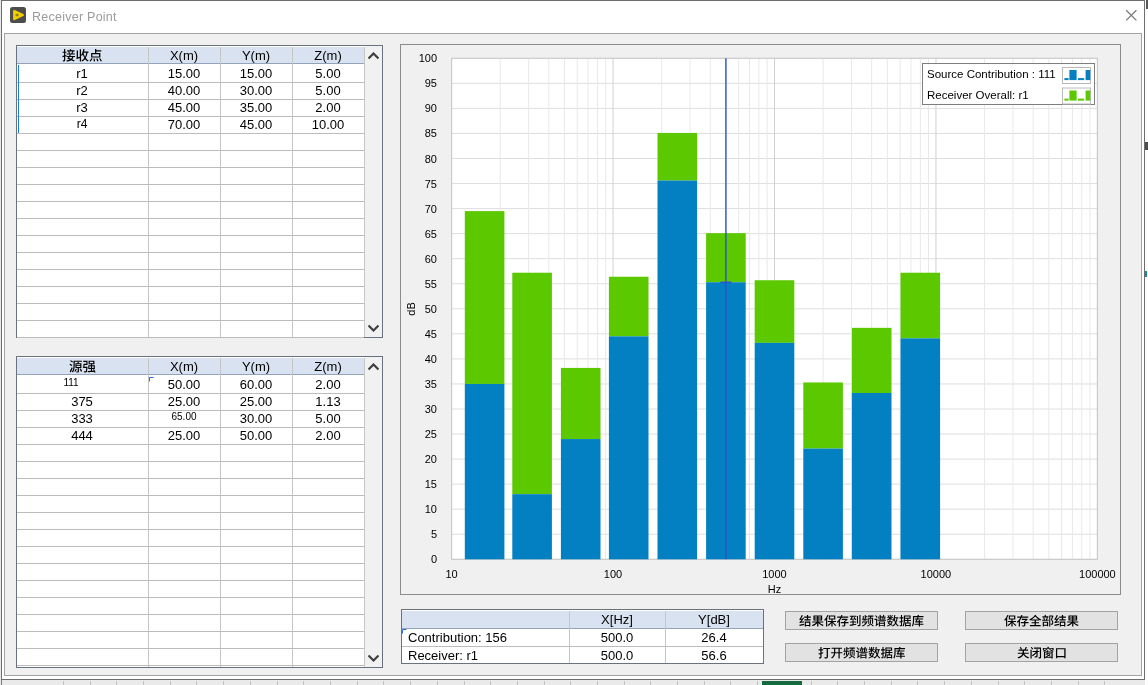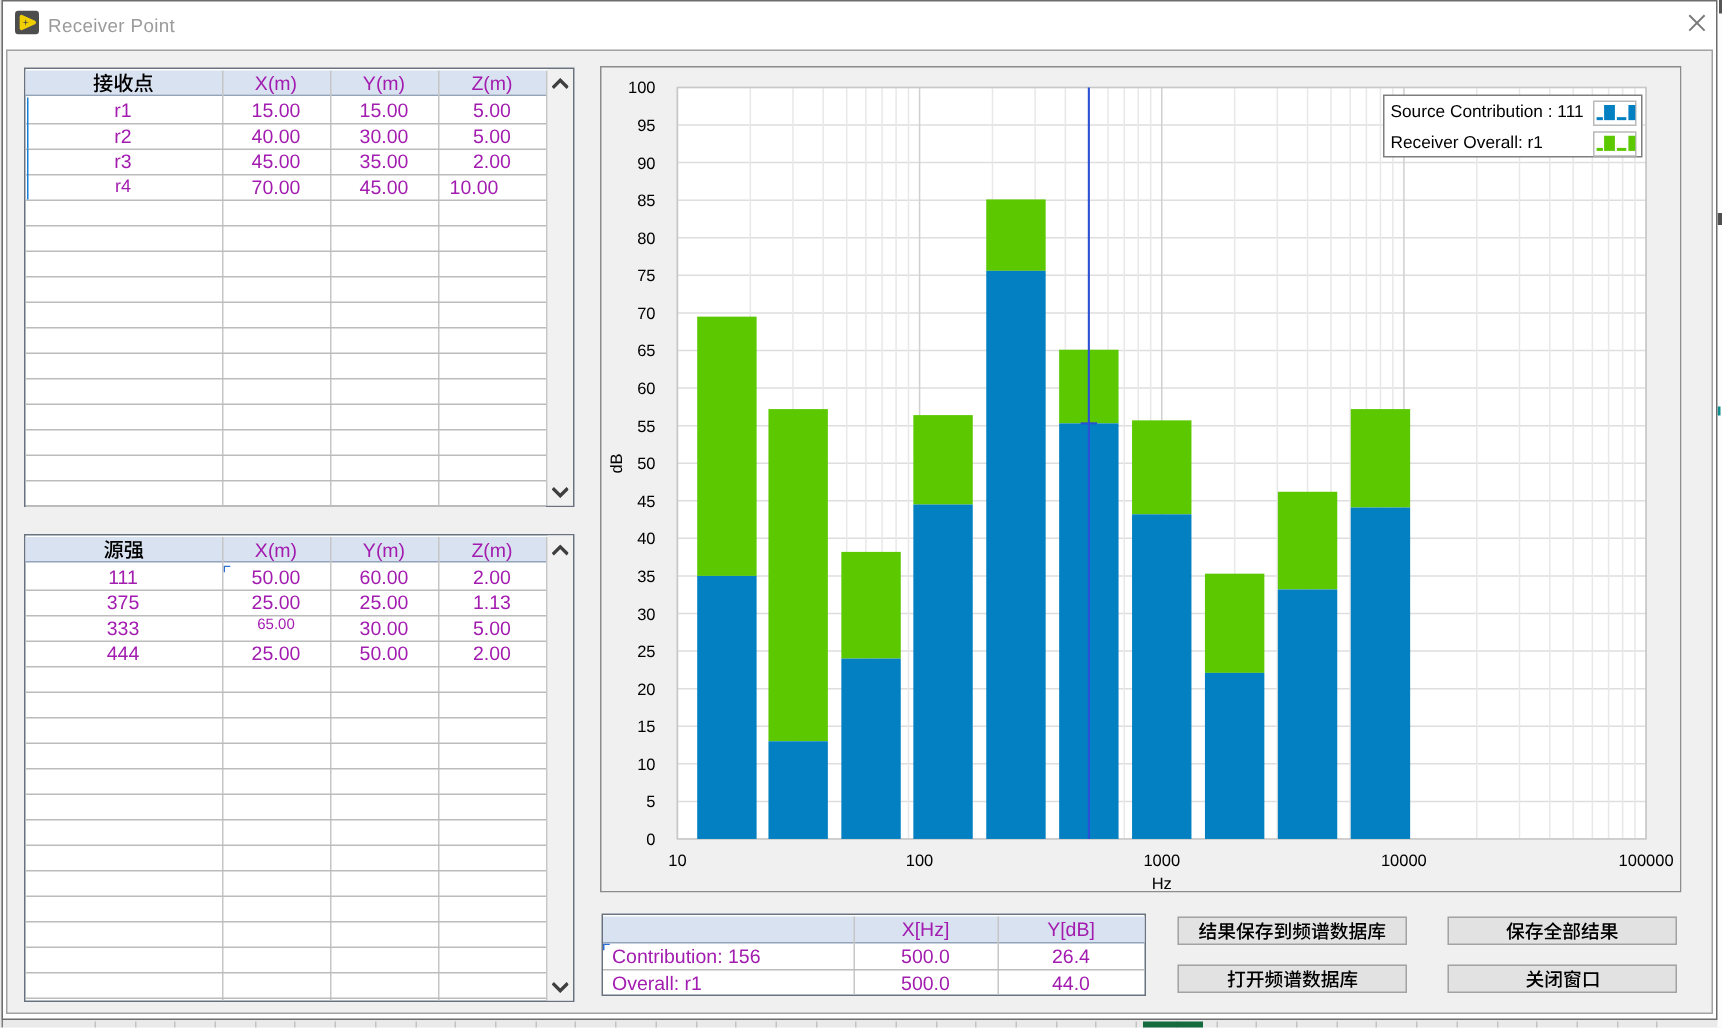--- a/index.html
+++ b/index.html
@@ -1,17 +1,17 @@
 <!DOCTYPE html>
 <html><head><meta charset="utf-8"><style>
 *{margin:0;padding:0;box-sizing:border-box}
 html,body{width:1148px;height:685px;overflow:hidden;background:#fff;
 font-family:"Liberation Sans",sans-serif;-webkit-font-smoothing:antialiased}
 .abs{position:absolute}
-.t{position:absolute;white-space:nowrap;color:#a21caf}
+.t{position:absolute;white-space:nowrap;color:#000000}
 .ctr{transform:translateX(-50%)}
 </style></head><body>
 <svg width="0" height="0" style="position:absolute">
     <defs>
       <path id="u63A5" d="M151 843V648H39V560H151V357C104 343 60 331 25 323L47 232L151 264V24C151 11 146 7 134 7C123 7 88 7 50 8C62 -17 73 -57 76 -80C136 -81 176 -77 202 -62C228 -47 238 -23 238 24V291L333 321L320 407L238 382V560H331V648H238V843ZM565 823C578 800 593 772 605 746H383V665H931V746H703C690 775 672 809 653 836ZM760 661C743 617 710 555 684 514H532L595 541C583 574 554 625 526 663L453 634C479 597 504 548 516 514H350V432H955V514H775C798 550 824 594 847 636ZM394 132C456 113 524 89 591 61C524 28 436 8 321 -3C335 -22 351 -56 358 -82C501 -62 608 -31 687 20C764 -16 834 -53 881 -86L940 -14C894 16 830 49 759 81C800 126 829 182 849 252H966V332H619C634 360 648 388 659 415L572 432C559 400 542 366 523 332H336V252H477C449 207 420 166 394 132ZM754 252C736 197 710 153 673 117C623 137 572 156 524 172C540 196 557 224 574 252Z"></path>
       <path id="u6536" d="M605 564H799C780 447 751 347 707 262C660 346 623 442 598 544ZM576 845C549 672 498 511 413 411C433 393 466 350 479 330C504 360 527 395 547 432C576 339 612 252 656 176C600 98 527 37 432 -9C451 -27 482 -67 493 -86C581 -38 652 22 709 95C763 23 828 -37 904 -80C919 -56 948 -20 970 -3C889 38 820 99 763 175C825 281 867 410 894 564H961V653H634C650 709 663 768 673 829ZM93 89C114 106 144 123 317 184V-85H411V829H317V275L184 233V734H91V246C91 205 72 186 56 176C70 155 86 113 93 89Z"></path>
       <path id="u70B9" d="M250 456H746V299H250ZM331 128C344 61 352 -25 352 -76L448 -64C447 -14 435 71 421 136ZM537 127C567 64 597 -22 607 -73L699 -49C687 2 654 85 624 146ZM741 134C790 69 845 -20 868 -77L958 -40C934 17 876 103 826 166ZM168 159C137 85 87 5 36 -40L123 -82C177 -29 227 57 258 136ZM160 544V211H842V544H542V657H913V746H542V844H446V544Z"></path>
       <path id="u6E90" d="M559 397H832V323H559ZM559 536H832V463H559ZM502 204C475 139 432 68 390 20C411 9 447 -13 464 -27C505 25 554 107 586 180ZM786 181C822 118 867 33 887 -18L975 21C952 70 905 152 868 213ZM82 768C135 734 211 686 247 656L304 732C266 760 190 805 137 834ZM33 498C88 467 163 421 200 393L256 469C217 496 141 538 88 565ZM51 -19 136 -71C183 25 235 146 275 253L198 305C154 190 94 59 51 -19ZM335 794V518C335 354 324 127 211 -32C234 -42 274 -67 291 -82C410 85 427 342 427 518V708H954V794ZM647 702C641 674 629 637 619 606H475V252H646V12C646 1 642 -3 629 -3C617 -3 575 -4 533 -2C543 -26 554 -60 558 -83C623 -84 667 -83 698 -70C729 -57 736 -34 736 9V252H920V606H712L752 682Z"></path>
       <path id="u5F3A" d="M535 713H794V609H535ZM449 791V531H621V452H427V173H621V44L382 31L395 -61C520 -53 695 -40 864 -26C874 -50 883 -73 888 -93L971 -58C952 3 901 96 853 165L776 135C792 111 808 84 823 56L711 49V173H912V452H711V531H884V791ZM510 375H621V250H510ZM711 375H825V250H711ZM79 570C72 468 56 337 41 254H275C265 97 253 34 235 16C226 6 216 5 201 5C183 5 141 5 97 9C112 -15 122 -52 124 -78C171 -80 217 -80 243 -77C273 -74 294 -67 314 -44C342 -12 357 77 369 301C371 313 372 339 372 339H140C146 384 151 435 156 484H373V792H56V706H285V570Z"></path>
       <path id="u7ED3" d="M31 62 47 -35C149 -13 285 15 414 44L406 132C269 105 127 77 31 62ZM57 423C73 431 98 437 208 449C168 394 132 351 114 334C81 298 58 274 33 269C44 244 60 197 64 178C90 192 130 202 407 251C403 272 401 308 401 334L200 302C277 386 352 486 414 587L329 640C310 604 289 569 267 535L155 526C212 605 269 705 311 801L214 841C175 727 105 606 83 575C62 543 44 522 24 517C36 491 51 444 57 423ZM631 845V715H409V624H631V489H435V398H929V489H730V624H948V715H730V845ZM460 309V-83H553V-40H811V-79H907V309ZM553 45V223H811V45Z"></path>
@@ -145,21 +145,21 @@
 <div class="t ctr" style="left:328.0px;top:83.0px;font-size:13px">5.00</div>
 <div class="abs" style="left:17.5px;top:99px;width:1.5px;height:17px;background:#1581d8"></div>
 <div class="t ctr" style="left:82.0px;top:100.0px;font-size:13px">r3</div>
 <div class="t ctr" style="left:184.0px;top:100.0px;font-size:13px">45.00</div>
 <div class="t ctr" style="left:256.0px;top:100.0px;font-size:13px">35.00</div>
 <div class="t ctr" style="left:328.0px;top:100.0px;font-size:13px">2.00</div>
 <div class="abs" style="left:17.5px;top:116px;width:1.5px;height:17px;background:#1581d8"></div>
 <div class="t ctr" style="left:82.0px;top:117.0px;font-size:12px">r4</div>
 <div class="t ctr" style="left:184.0px;top:117.0px;font-size:13px">70.00</div>
 <div class="t ctr" style="left:256.0px;top:117.0px;font-size:13px">45.00</div>
-<div class="t ctr" style="left:316px;top:117.0px;font-size:13px">10.00</div>
+<div class="t ctr" style="left:328.0px;top:117.0px;font-size:13px">10.00</div>
 <div class="abs" style="left:16px;top:356px;width:367px;height:312px;border:1px solid #69727e;background:#fff"></div>
 <div class="abs" style="left:365px;top:357px;width:17px;height:310px;background:#f1f1f1"></div>
 <svg class="abs" style="left:368.0px;top:362.5px" width="11" height="9">
     <polyline points="0,4 5,-1 10,4" fill="none" stroke="#3f3f3f" stroke-width="2.2" transform="translate(0.5,2.5)"></polyline>
   </svg>
 <svg class="abs" style="left:368.0px;top:652.5px" width="11" height="9">
     <polyline points="0,-4 5,1 10,-4" fill="none" stroke="#3f3f3f" stroke-width="2.2" transform="translate(0.5,6.5)"></polyline>
   </svg>
 <div class="abs" style="left:17px;top:358px;width:347px;height:16px;background:#d9e2f0"></div>
 <div class="abs" style="left:17px;top:374px;width:347px;height:1px;background:#93a4ba"></div>
@@ -186,21 +186,21 @@
 <div class="abs" style="left:17px;top:665px;width:347px;height:1px;background:#bcbcbc"></div>
 <svg class="abs" style="left:68.5px;top:357.6px" width="27.0" height="17.6">
     <g fill="#000" transform="translate(0,13.43) scale(0.01350,-0.01350)">
       <use href="#u6E90" x="0"></use>
       <use href="#u5F3A" x="1000"></use>
     </g>
   </svg>
 <div class="t ctr" style="left:184.0px;top:358.5px;font-size:13px">X(m)</div>
 <div class="t ctr" style="left:256.0px;top:358.5px;font-size:13px">Y(m)</div>
 <div class="t ctr" style="left:328.0px;top:358.5px;font-size:13px">Z(m)</div>
-<div class="t ctr" style="left:82.0px;top:377.0px;font-size:13px">111</div>
+<div class="t ctr" style="left:71px;top:377.0px;font-size:10px">111</div>
 <div class="t ctr" style="left:184.0px;top:377.0px;font-size:13px">50.00</div>
 <div class="t ctr" style="left:256.0px;top:377.0px;font-size:13px">60.00</div>
 <div class="t ctr" style="left:328.0px;top:377.0px;font-size:13px">2.00</div>
 <div class="t ctr" style="left:82.0px;top:394.0px;font-size:13px">375</div>
 <div class="t ctr" style="left:184.0px;top:394.0px;font-size:13px">25.00</div>
 <div class="t ctr" style="left:256.0px;top:394.0px;font-size:13px">25.00</div>
 <div class="t ctr" style="left:328.0px;top:394.0px;font-size:13px">1.13</div>
 <div class="t ctr" style="left:82.0px;top:411.0px;font-size:13px">333</div>
 <div class="t ctr" style="left:184.0px;top:411.0px;font-size:10px">65.00</div>
 <div class="t ctr" style="left:256.0px;top:411.0px;font-size:13px">30.00</div>
@@ -216,23 +216,23 @@
 <div class="abs" style="left:402px;top:611px;width:361px;height:17px;background:#d9e2f0"></div>
 <div class="abs" style="left:402px;top:628px;width:361px;height:1px;background:#93a4ba"></div>
 <div class="abs" style="left:569px;top:611px;width:1px;height:52px;background:#c6c6c6"></div>
 <div class="abs" style="left:665px;top:611px;width:1px;height:52px;background:#c6c6c6"></div>
 <div class="abs" style="left:402px;top:646px;width:361px;height:1px;background:#bcbcbc"></div>
 <div class="t ctr" style="left:617.0px;top:612.0px;font-size:13px">X[Hz]</div>
 <div class="t ctr" style="left:714.0px;top:612.0px;font-size:13px">Y[dB]</div>
 <div class="t" style="left:408.0px;top:629.5px;font-size:13px">Contribution: 156</div>
 <div class="t ctr" style="left:617.0px;top:629.5px;font-size:13px">500.0</div>
 <div class="t ctr" style="left:714.0px;top:629.5px;font-size:13px">26.4</div>
-<div class="t" style="left:408.0px;top:647.5px;font-size:13px">Overall: r1</div>
+<div class="t" style="left:408.0px;top:647.5px;font-size:13px">Receiver: r1</div>
 <div class="t ctr" style="left:617.0px;top:647.5px;font-size:13px">500.0</div>
-<div class="t ctr" style="left:714.0px;top:647.5px;font-size:13px">44.0</div>
+<div class="t ctr" style="left:714.0px;top:647.5px;font-size:13px">56.6</div>
 <svg class="abs" style="left:402px;top:629px" width="5" height="5">
     <path d="M0.5 4.5 L0.5 0.5 L4.5 0.5" fill="none" stroke="#2a6fd4" stroke-width="1"></path>
   </svg>
 <svg class="abs" style="left:400px;top:44px" width="721" height="551">
     <rect x="0.5" y="0.5" width="720" height="550" fill="#f0f0f0" stroke="#8c8c8c"></rect>
     <rect x="51.6" y="14.3" width="645.8" height="501.0" fill="#fff"></rect>
     <line x1="51.6" y1="515.30" x2="697.4" y2="515.30" stroke="#dedede"></line>
     <line x1="51.6" y1="490.25" x2="697.4" y2="490.25" stroke="#dedede"></line>
     <line x1="51.6" y1="465.20" x2="697.4" y2="465.20" stroke="#dedede"></line>
     <line x1="51.6" y1="440.15" x2="697.4" y2="440.15" stroke="#dedede"></line>

